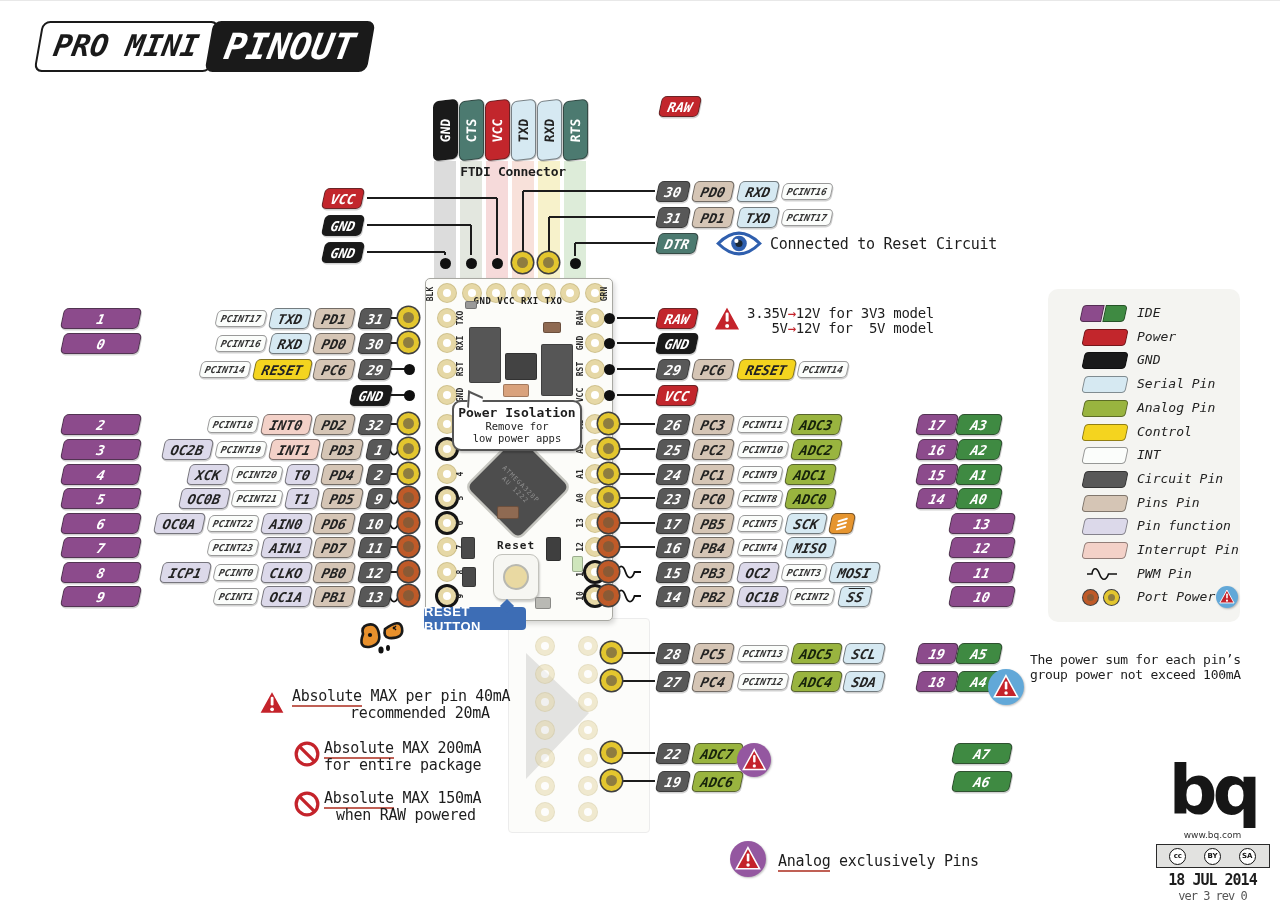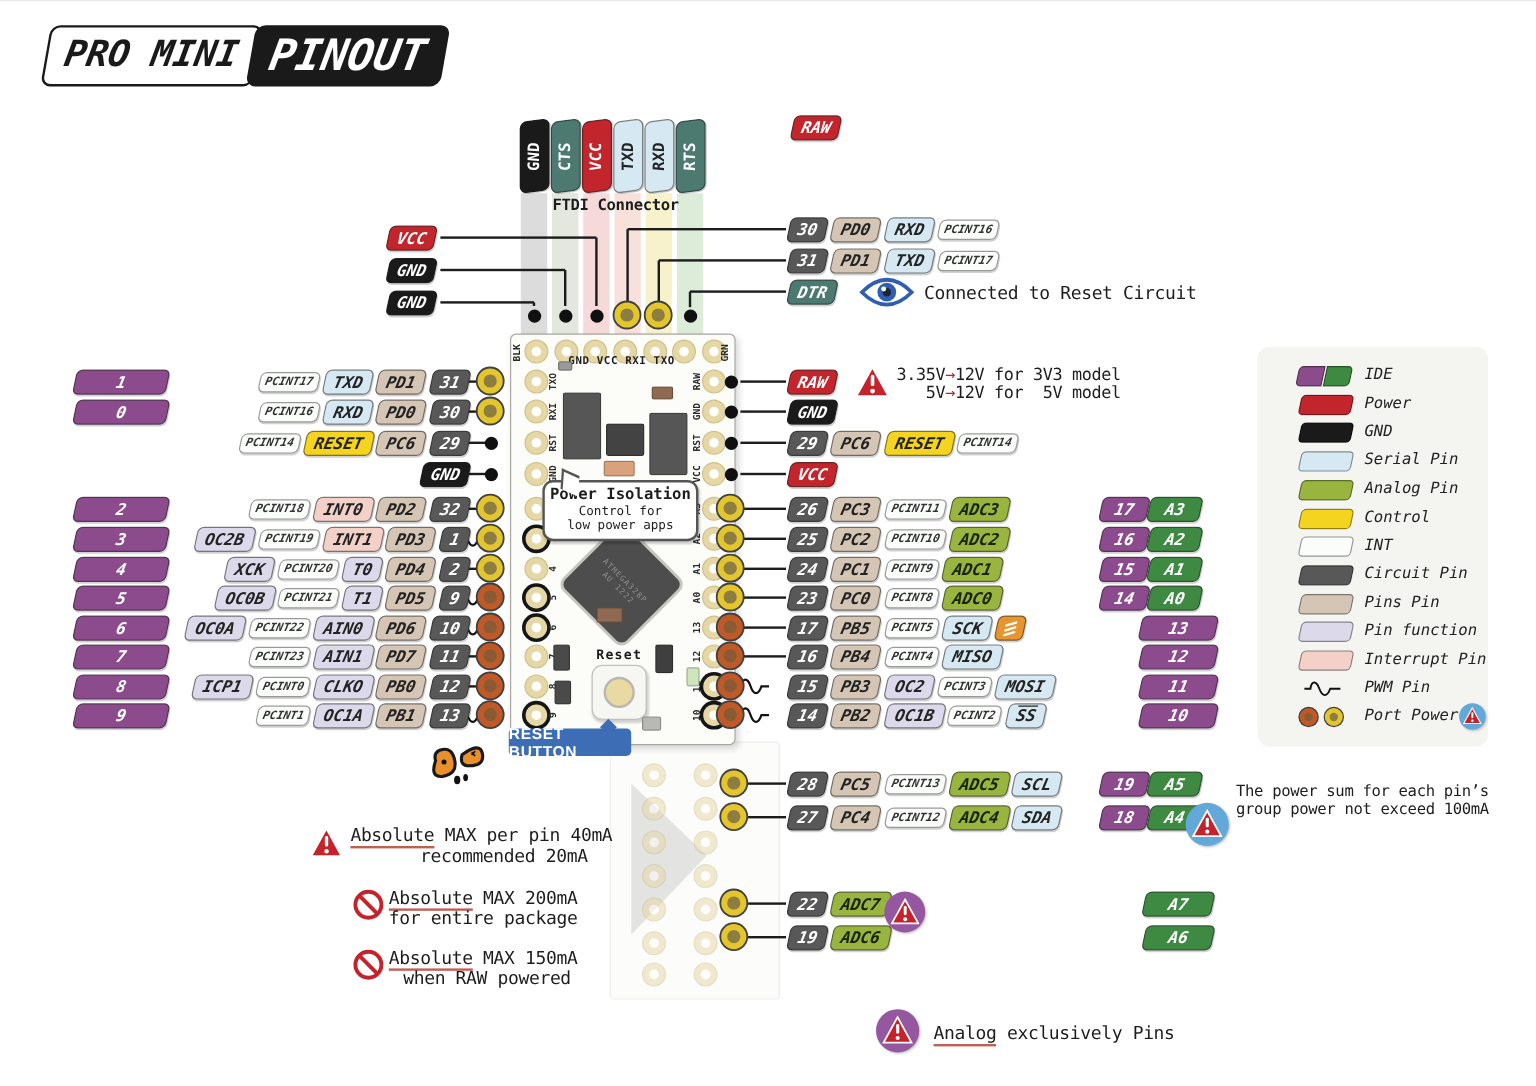--- a/index.html
+++ b/index.html
@@ -136,21 +136,21 @@
   <div id="chip">
     <div>ATMEGA328P</div>
     <div>AU 1222</div>
   </div>
   <div id="reset-text">Reset</div>
   <div id="reset-outer">
       <div id="reset-inner"></div>
     </div>
   <div id="pi-bubble">
     <div class="l1">Power Isolation</div>
-    <div class="l2">Control for</div>
+    <div class="l2">Remove for</div>
     <div class="l2">low power apps</div>
   </div>
   <div id="reset-bubble">RESET BUTTON</div>
 
   <div class="abs" style="left:356px;top:612px;z-index:5">
     <svg width="54" height="44" viewBox="0 0 54 44">
       <path d="M7 21 Q2 35 13 34 Q25 32 23 21 Q21 9 11 12 Q5 14 7 21Z" fill="#e8902c" stroke="#191919" stroke-width="2.6"></path>
       <path d="M29 16 Q44 5 46 15 Q48 26 33 25 Q27 24 29 16Z" fill="#e8902c" stroke="#191919" stroke-width="2.6"></path>
       <circle cx="14" cy="22" r="2.1" fill="#111"></circle>
       <path d="M37 14 l3 3 M40 13 l-3 3" stroke="#111" stroke-width="1.4"></path>
@@ -187,20 +187,31 @@
       </svg>
   </div>
   <div class="t" style="left:324px;top:788px"><span class="u">Absolute</span><span> MAX 150mA</span></div>
   <div class="t" style="left:336px;top:805px">when RAW powered</div>
 
   <div class="t b13" style="left:1030px;top:651px">The power sum for each pin’s</div>
   <div class="t b13" style="left:1030px;top:666px">group power not exceed 100mA</div>
 
   <div class="t" style="left:778px;top:851px"><span class="u">Analog</span><span> exclusively Pins</span></div>
 
+  <div id="footer">
+    <div id="bq">bq</div>
+    <div id="bqurl">www.bq.com</div>
+    <div id="ccbar">
+        <div class="cc-circle">cc</div>
+        <div class="cc-circle">BY</div>
+        <div class="cc-circle">SA</div>
+      </div>
+    <div id="ccdate">18 JUL 2014</div>
+    <div id="ccver">ver 3 rev 0</div>
+  </div>
 
   <div id="gen">
       <div class="band" style="left: 434px; top: 160px; position: absolute; width: 22px; height: 118px; background: rgb(220, 220, 220);"></div>
       <div class="band" style="left: 460px; top: 160px; position: absolute; width: 22px; height: 118px; background: rgb(227, 231, 223);"></div>
       <div class="band" style="left: 486px; top: 160px; position: absolute; width: 22px; height: 118px; background: rgb(246, 218, 218);"></div>
       <div class="band" style="left: 512px; top: 160px; position: absolute; width: 22px; height: 118px; background: rgb(248, 225, 218);"></div>
       <div class="band" style="left: 538px; top: 160px; position: absolute; width: 22px; height: 118px; background: rgb(247, 242, 203);"></div>
       <div class="band" style="left: 564px; top: 160px; position: absolute; width: 22px; height: 118px; background: rgb(221, 236, 217);"></div>
       <div class="vbadge b-gnd" style="left: 433px; top: 99px; position: absolute;">
         <span>GND</span>

